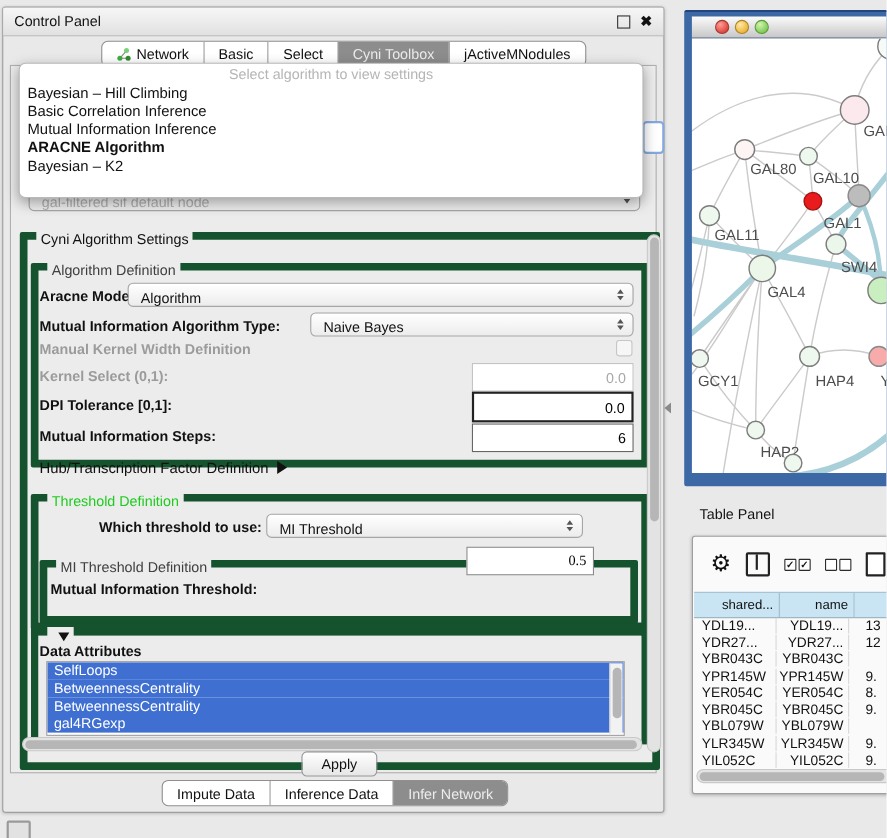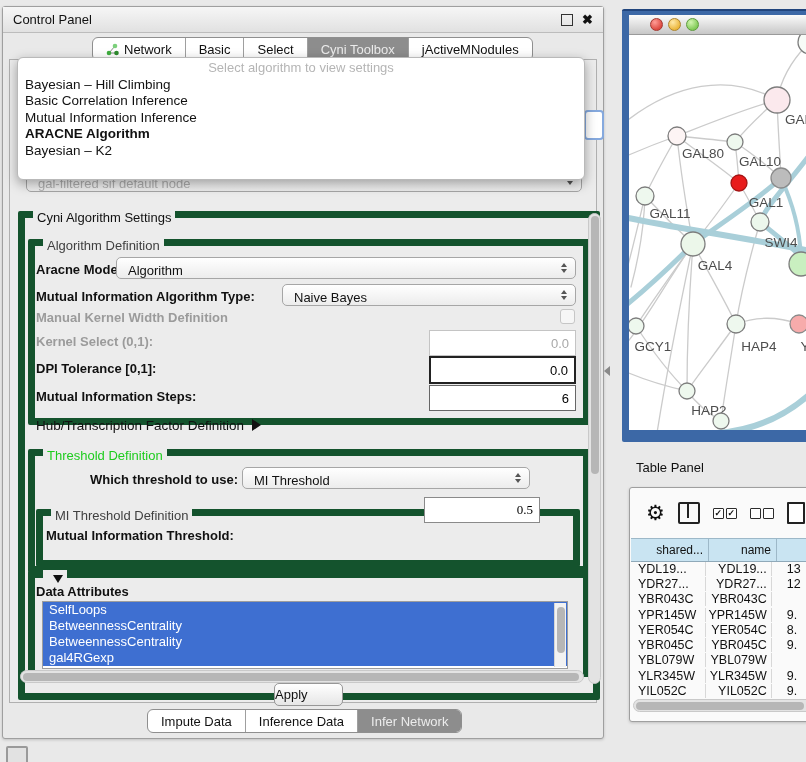--- a/index.html
+++ b/index.html
@@ -175,21 +175,21 @@
       </div>
 
       <div class="sb-track" style="left:578px;top:153px;width:13px;height:471px">
         <div class="sb-thumb" style="left:2px;top:2px;width:8px;height:258px"></div>
       </div>
       <div class="sb-track" style="left:10px;top:610px;width:564px;height:13px">
         <div class="sb-thumb" style="left:2px;top:2px;width:556px;height:8px"></div>
       </div>
 
       <div class="abs" style="left:264px;top:623px;width:67px;height:21px;background:linear-gradient(#ffffff,#e6e6e6);
-           border:1px solid #979797;border-radius:5px;font-size:13px;display:flex;align-items:center;justify-content:flex-start">
+           border:1px solid #979797;border-radius:5px;font-size:13px;display:flex;align-items:center;justify-content:center">
         <span>Apply</span>
       </div>
     </div>
 
     <div id="popup" style="left:14px;top:50px;width:566px;height:121px">
       <div class="pop-ph">Select algorithm to view settings</div>
       <div id="popup-items">
           <div class="pop-item">Bayesian – Hill Climbing</div>
           <div class="pop-item">Basic Correlation Inference</div>
           <div class="pop-item">Mutual Information Inference</div>

